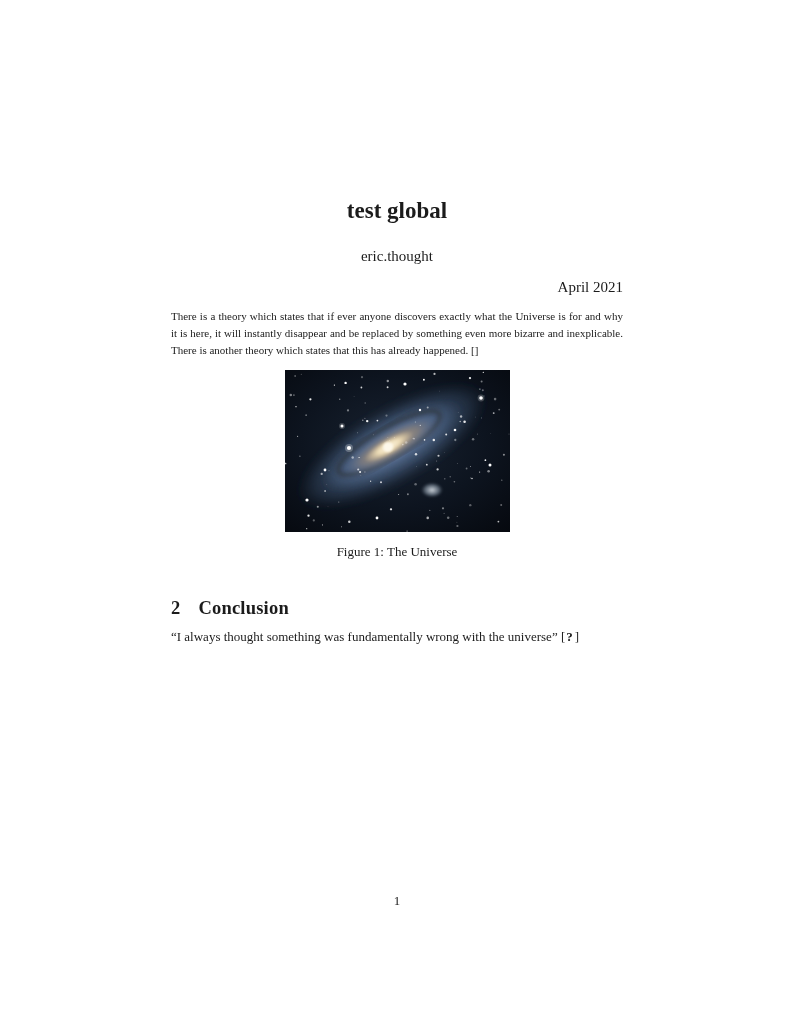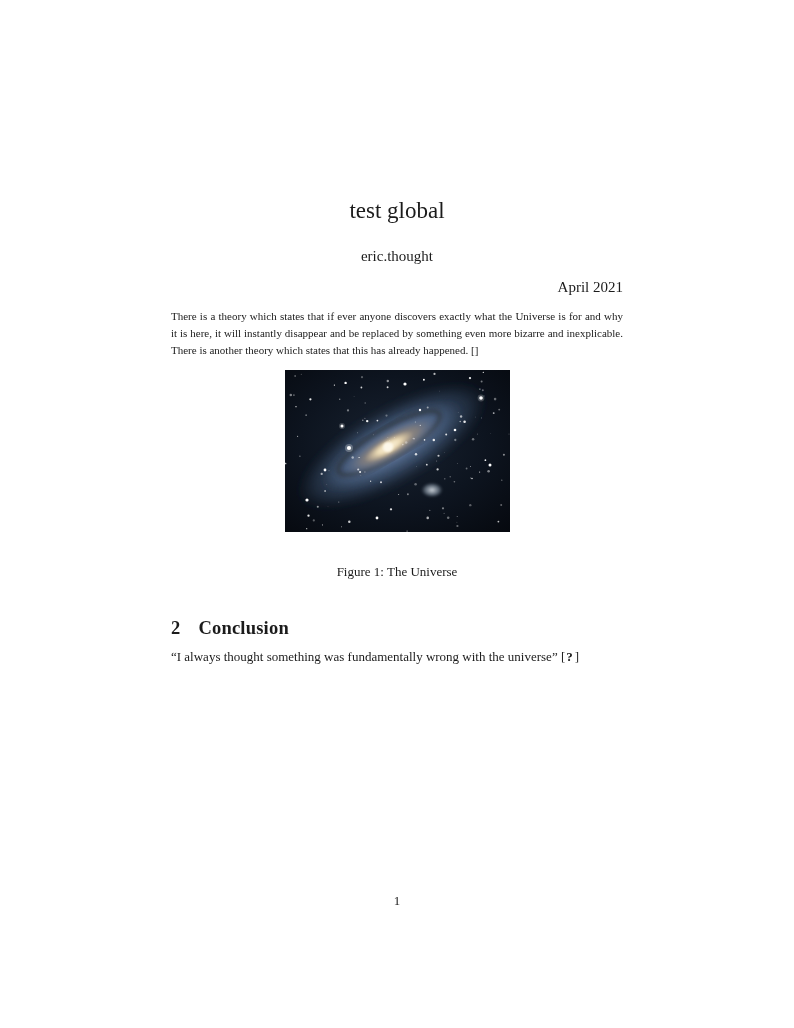--- a/index.html
+++ b/index.html
@@ -8,37 +8,37 @@
     width: 794px;
     height: 1028px;
     background: #ffffff;
     font-family: "Liberation Serif", "DejaVu Serif", serif;
     color: #1b1b1b;
     overflow: hidden;
     margin: 0 auto;
   }
   .content { width: 452px; margin: 0 auto; padding-top: 198px; }
 
-  .doc-title { text-align: center; font-size: 23px; line-height: 1.15; font-weight: normal; margin: 0; }
+  .doc-title { text-align: center; font-size: 23px; line-height: 1.15; font-weight: bold; margin: 0; }
   .doc-author { text-align: center; font-size: 15px; margin-top: 24px; }
   .doc-date { text-align: right; font-size: 15px; margin-top: 14px; }
 
   .section-heading { font-size: 18.5px; font-weight: bold; margin: 0; letter-spacing: 0.2px; }
   .section-heading .sec-num { display: inline-block; margin-right: 18px; }
   .sec-intro { margin-top: 38px; }
   .sec-concl { margin-top: 38px; }
   .refs-heading { margin-top: 26px; font-size: 18.5px; font-weight: bold; }
 
   .body-par { font-size: 11px; line-height: 16.6px; text-align: justify; margin-top: 12px; }
   .quote-line { font-size: 13px; line-height: 16.6px; margin-top: 10px; }
   .cite-mark { margin: 0 2px 0 1px; }
 
   .figure-block { margin-top: 12px; }
   .galaxy-img { width: 225px; height: 162px; display: block; margin: 0 auto; }
-  .figure-caption { font-size: 13px; text-align: center; margin-top: 32px; }
+  .figure-caption { font-size: 13px; text-align: center; margin-top: 12px; }
 
   .page-number { position: absolute; top: 893px; left: 0; right: 0; text-align: center; font-size: 13px; }
 </style>
 </head>
 <body>
 
 <div class="page">
   <div class="content">
 
     <h1 class="doc-title">test global</h1>

